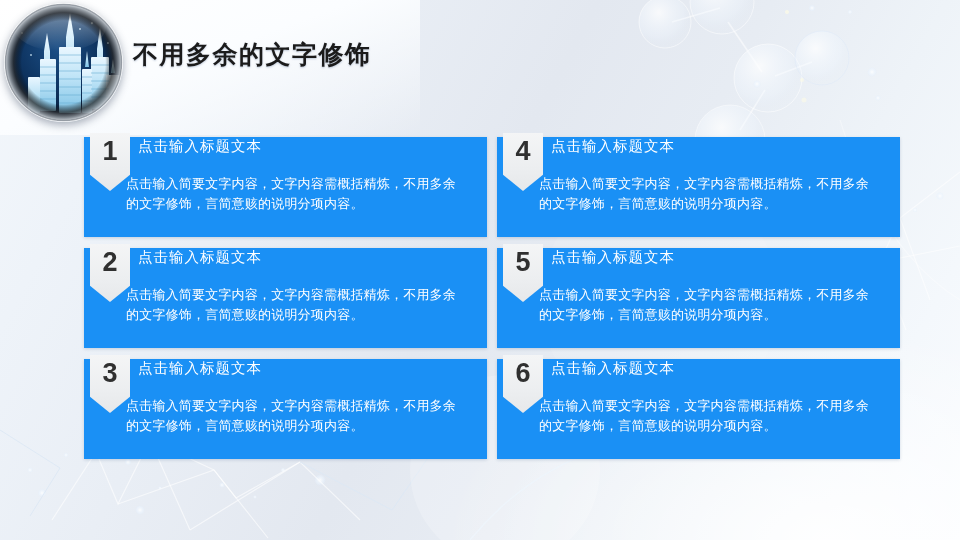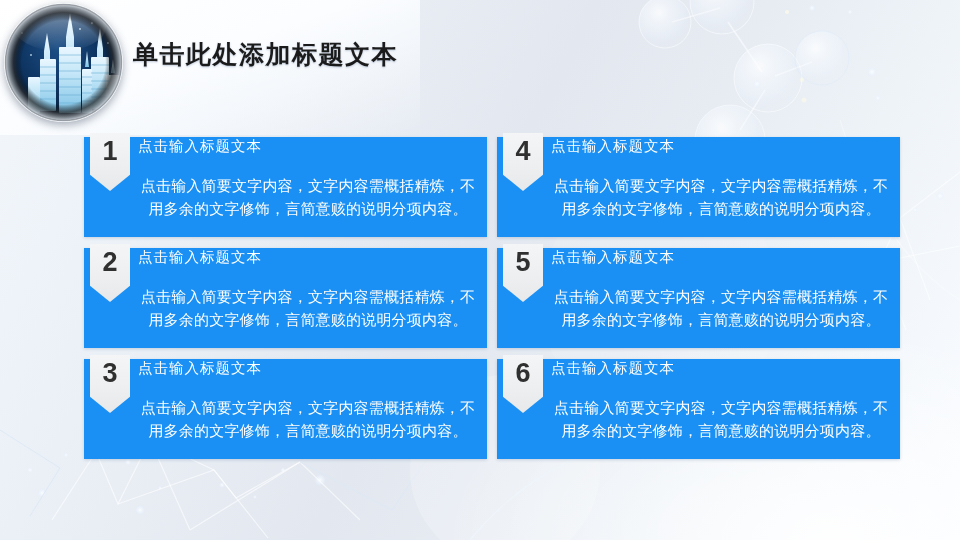--- a/index.html
+++ b/index.html
@@ -75,24 +75,23 @@
     font-size:27px; font-weight:bold; color:#303030;
     line-height:1; font-family:"Liberation Sans", sans-serif;
   }
 
   .card-title{
     position:absolute; left:54px; top:0;
     font-size:14.5px; color:#ffffff; letter-spacing:1px;
     white-space:nowrap;
   }
   .card-body{
-    position:absolute; left:54px; top:37px; width:340px;
-    font-size:15px; color:#ffffff; line-height:1.55;
+    position:absolute; left:42px; top:37px; width:340px;
+    font-size:13px; color:#ffffff; line-height:1.55;
     letter-spacing:.2px;
-    text-align:center;
   }
 </style>
 </head>
 <body>
 
 <div class="bg-base"></div>
 <div class="bg-white-left"></div>
 <div class="bg-white-bottom"></div>
 
 <svg class="bg-svg" viewBox="0 0 960 540" preserveAspectRatio="none">
@@ -247,21 +246,21 @@
       </g>
 
       <ellipse cx="56" cy="24" rx="46" ry="24" fill="url(#glossG)"></ellipse>
     </g>
 
     <circle cx="59.5" cy="59.5" r="58" fill="url(#sphRim)"></circle>
     <circle cx="59.5" cy="59.5" r="58" fill="none" stroke="#8e959c" stroke-width="1.5" stroke-opacity=".8"></circle>
   </svg>
 </div>
 
-<div class="page-title">单击此处添加标题文本</div>
+<div class="page-title">不用多余的文字修饰</div>
 
 <div class="grid">
 
   <div class="card col-l row-1">
     <div class="badge">
       <span>1</span>
     </div>
     <div class="card-title">点击输入标题文本</div>
     <div class="card-body">点击输入简要文字内容，文字内容需概括精炼，不用多余的文字修饰，言简意赅的说明分项内容。</div>
   </div>

